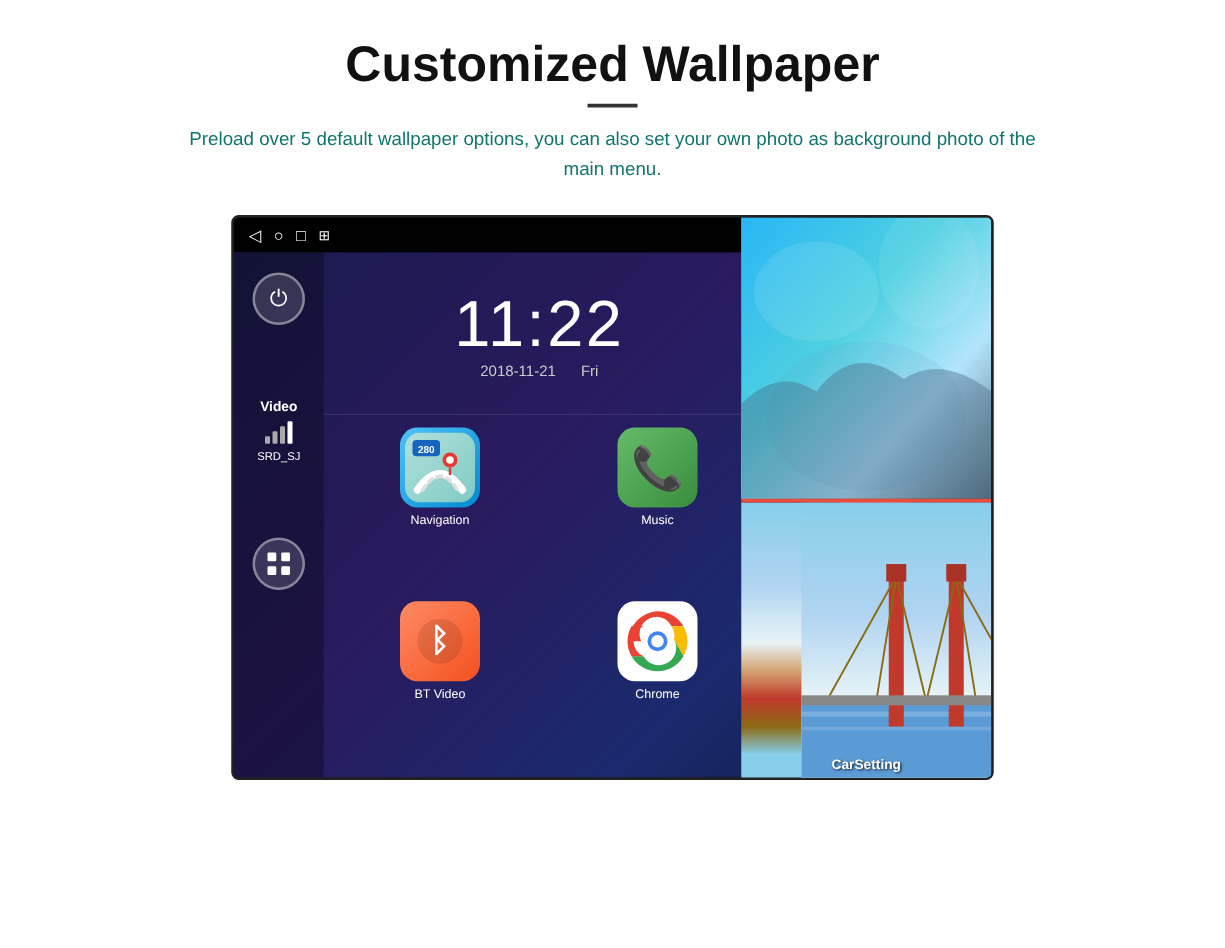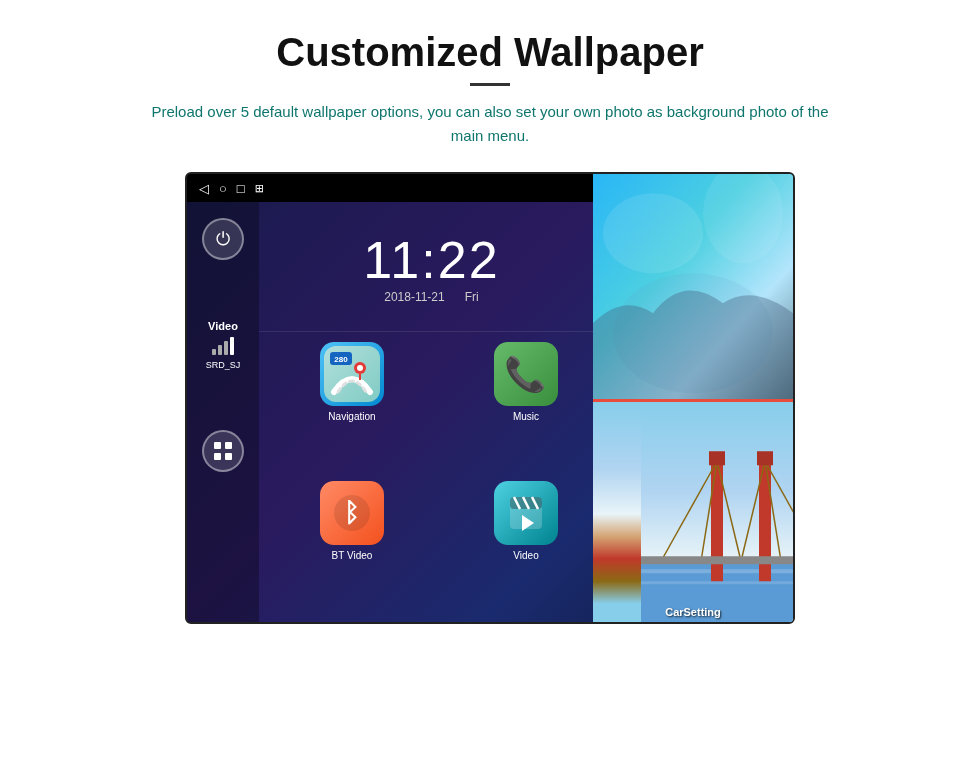--- a/index.html
+++ b/index.html
@@ -472,20 +472,38 @@
           <div class="app-item">
             <div class="app-icon bt-icon">
               <svg width="40" height="40" viewBox="0 0 40 40">
                 <circle cx="20" cy="20" r="18" fill="rgba(0,0,0,0.1)"></circle>
                 <text x="20" y="28" text-anchor="middle" font-size="26" font-weight="bold" fill="white">ᛒ</text>
               </svg>
             </div>
             <span class="app-label">BT Video</span>
           </div>
 
+          <div class="app-item">
+            <div class="app-icon chrome-icon">
+              <svg class="chrome-svg" viewBox="0 0 50 50">
+                <circle cx="25" cy="25" r="24" fill="white"></circle>
+
+                <path d="M25 1 A24 24 0 0 1 45.78 13 L36.2 13 A13 13 0 0 0 12 25 L2 25 A24 24 0 0 1 25 1 Z" fill="#EA4335"></path>
+                <path d="M45.78 13 A24 24 0 0 1 45.78 37 L38.2 23.5 A13 13 0 0 0 36.2 13 Z" fill="#FBBC05"></path>
+                <path d="M45.78 37 A24 24 0 0 1 4.22 37 L13.8 37 A13 13 0 0 0 38.2 23.5 Z" fill="#34A853"></path>
+                <path d="M4.22 37 A24 24 0 0 1 4.22 13 L13.8 13 A13 13 0 0 0 13.8 37 Z" fill="#EA4335"></path>
+
+                <circle cx="25" cy="25" r="10" fill="white"></circle>
+
+                <circle cx="25" cy="25" r="8" fill="#4285F4"></circle>
+                <circle cx="25" cy="25" r="5" fill="white"></circle>
+              </svg>
+            </div>
+            <span class="app-label">Chrome</span>
+          </div>
 
           <div class="app-item">
             <div class="app-icon video-icon">
               <svg width="40" height="40" viewBox="0 0 40 40">
                 <rect x="4" y="4" width="32" height="32" rx="4" fill="rgba(255,255,255,0.2)"></rect>
 
                 <rect x="4" y="4" width="32" height="12" rx="4" fill="rgba(0,0,0,0.3)"></rect>
                 <line x1="8" y1="4" x2="14" y2="16" stroke="white" stroke-width="2.5"></line>
                 <line x1="17" y1="4" x2="23" y2="16" stroke="white" stroke-width="2.5"></line>
                 <line x1="26" y1="4" x2="32" y2="16" stroke="white" stroke-width="2.5"></line>

